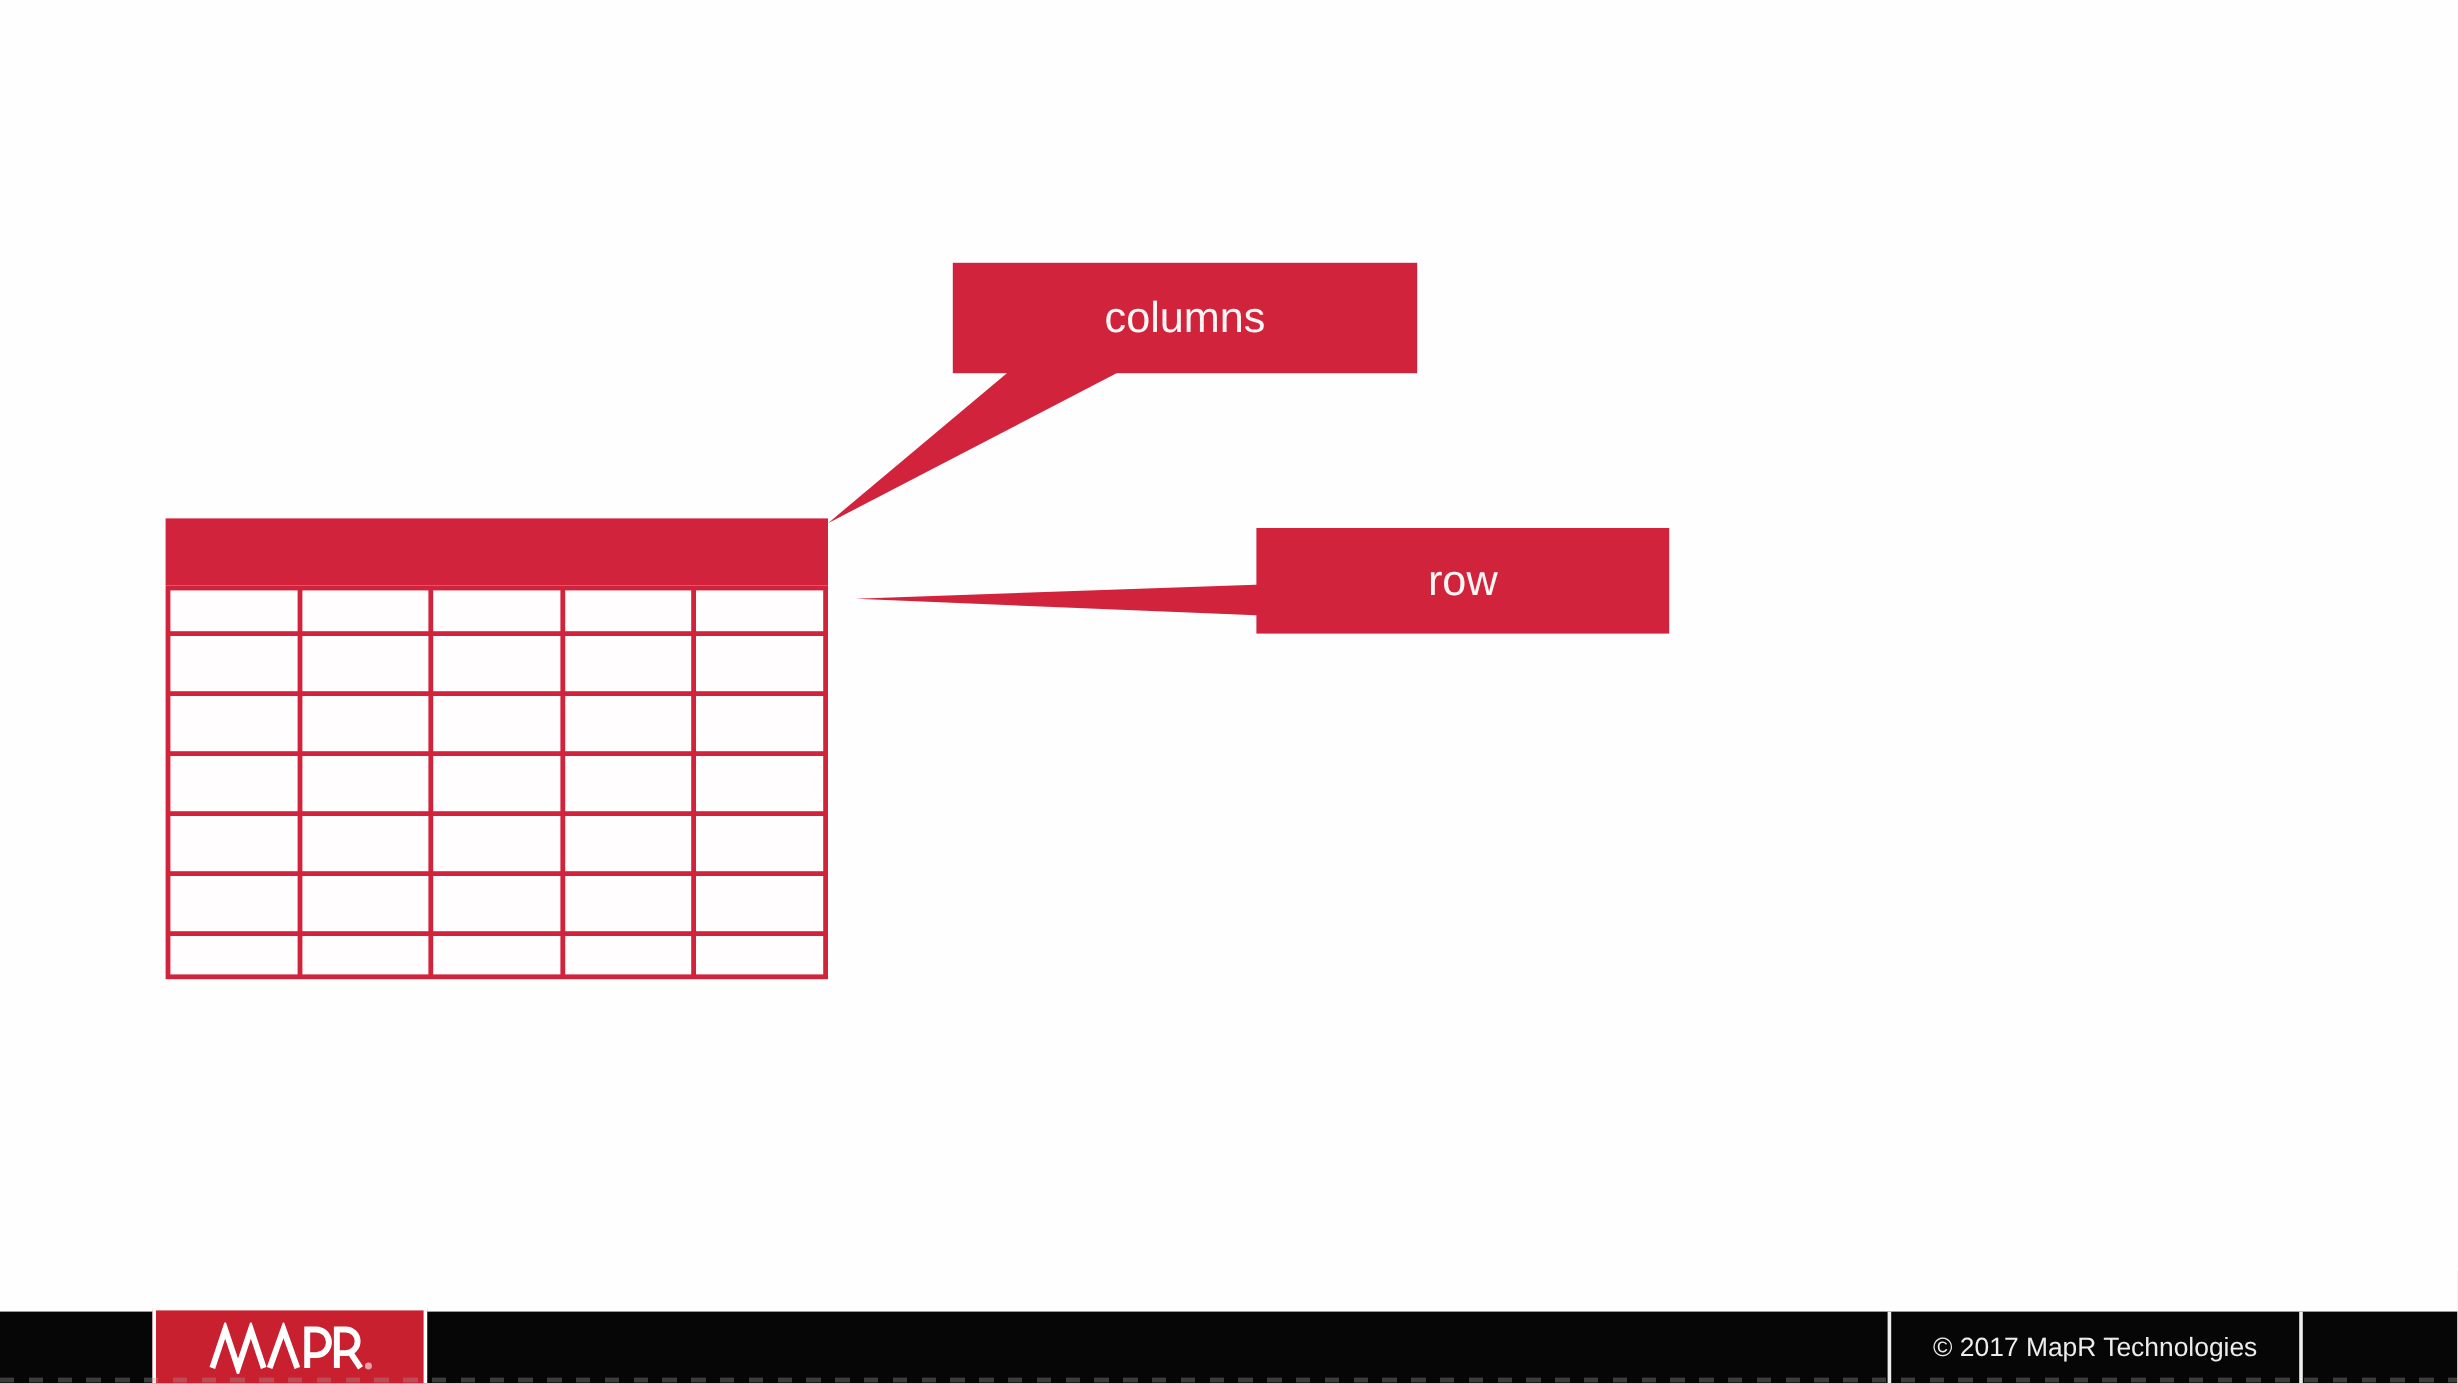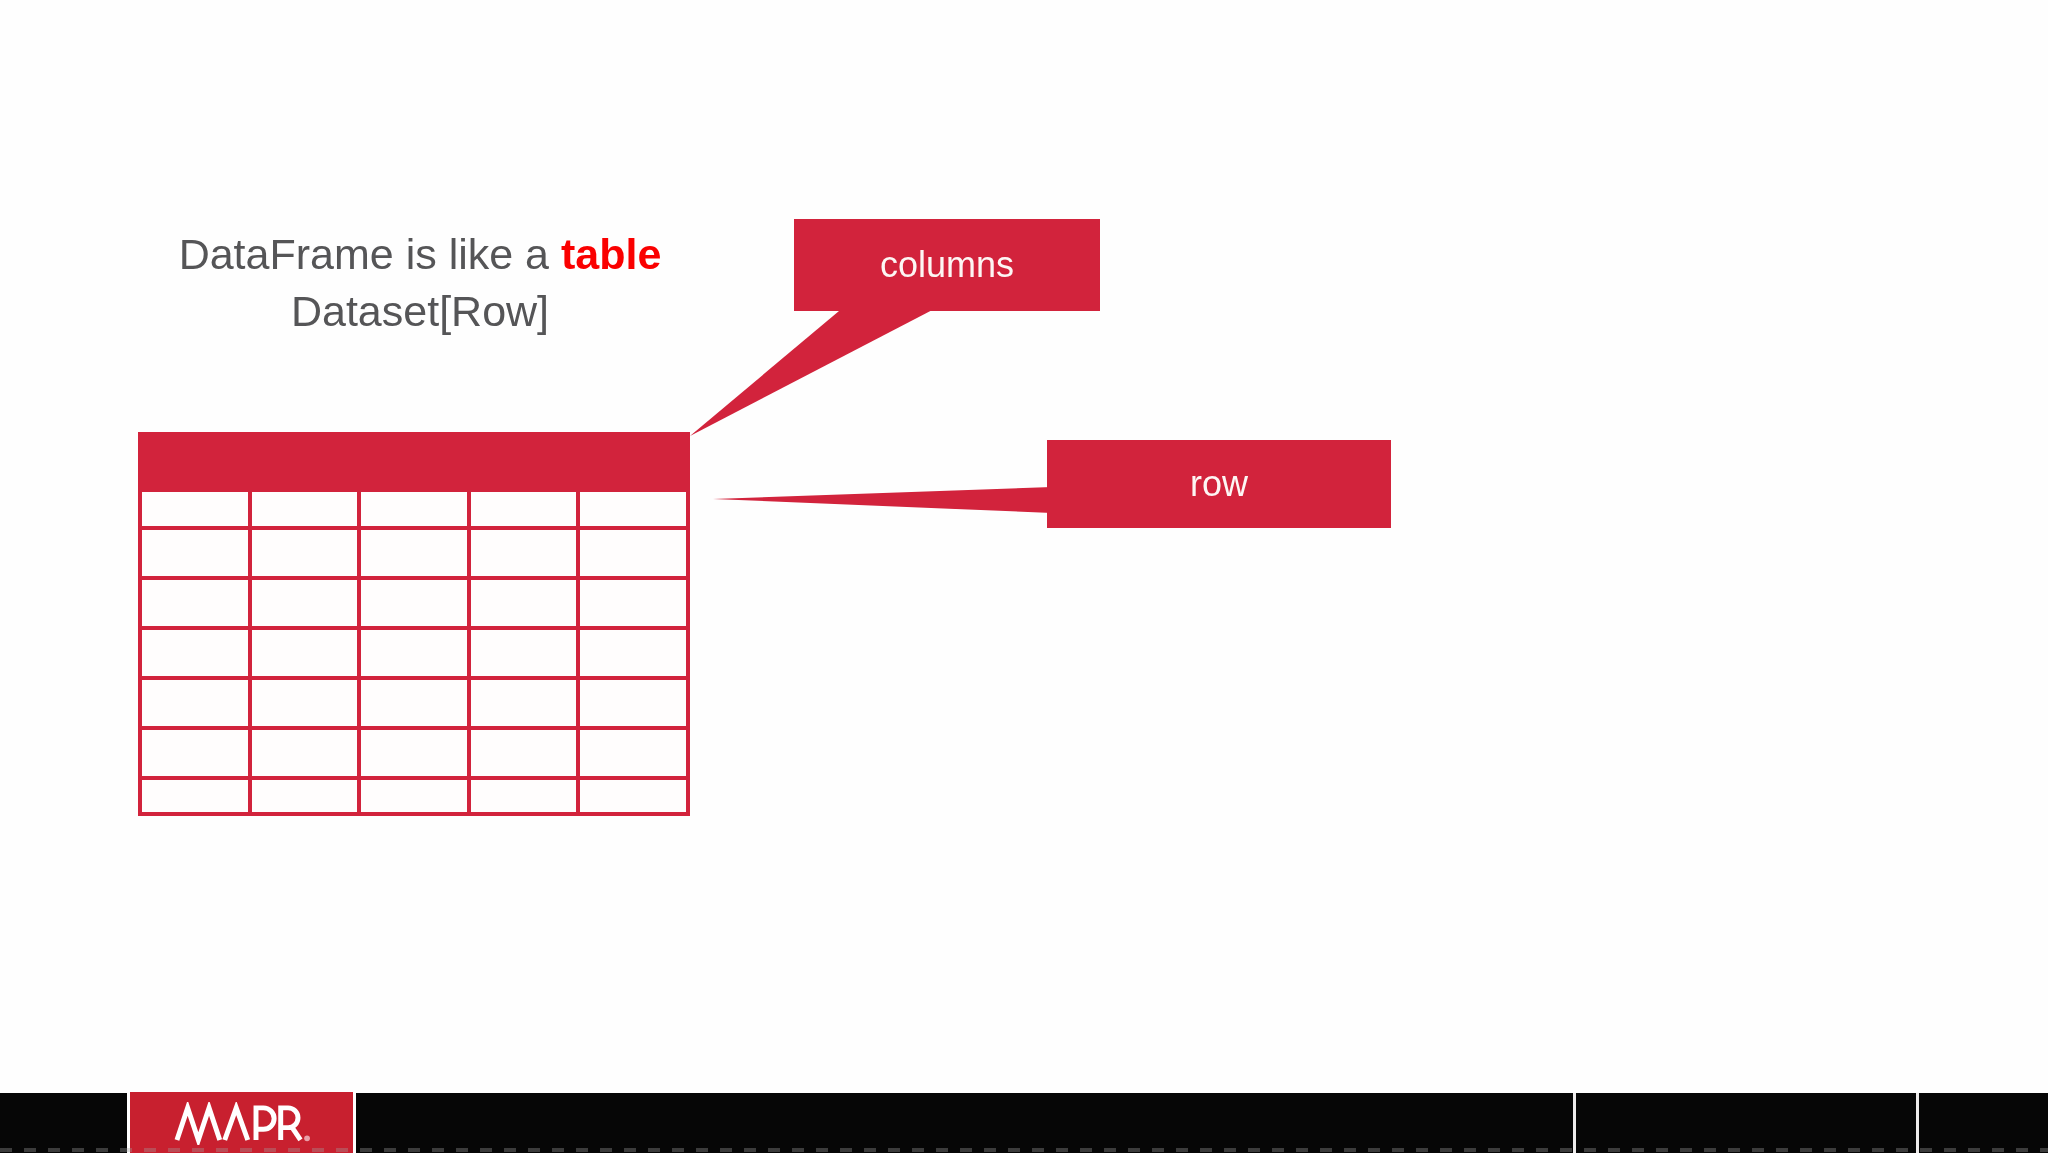--- a/index.html
+++ b/index.html
@@ -27,21 +27,21 @@
     padding:4px;gap:4px;
     grid-template-rows:34px 46px 46px 46px 46px 46px 32px;
   }
   .dtable-grid .cell{background:#fffdfd;}
   
   .tails{position:absolute;left:0;top:0;width:2048px;height:1153px;pointer-events:none;}
   .callout{
     position:absolute;display:flex;align-items:center;justify-content:center;
     background:var(--accent-red);color:#fdf6f4;font-size:36px;
   }
-  .callout-columns{left:794px;top:219px;width:306px;height:92px;align-items:center;}
+  .callout-columns{left:794px;top:219px;width:387px;height:92px;align-items:center;}
   .callout-row{left:1047px;top:440px;width:344px;height:88px;}
   
   .footer{position:absolute;left:0;top:1093px;width:2048px;height:60px;background:var(--footer-black);}
   .footer-sep{position:absolute;top:0;width:3px;height:60px;background:#eeecec;}
   .sep-1{left:1573px;}
   .sep-2{left:1916px;}
   .copyright{
     position:absolute;left:1576px;top:0;width:340px;height:60px;
     display:flex;align-items:center;justify-content:center;
     color:#ececec;font-size:22px;white-space:nowrap;
@@ -59,24 +59,20 @@
     background:repeating-linear-gradient(90deg,
       rgba(160,160,160,.35) 0 12px, transparent 12px 24px);
   }
 </style>
 </head>
 <body>
 
 <div class="slide">
 
 
-  <div class="subtitle">
-    <div><span>DataFrame is like a </span><span class="hl">table</span></div>
-    <div>Dataset[Row]</div>
-  </div>
 
   <svg class="tails" viewBox="0 0 2048 1153" xmlns="http://www.w3.org/2000/svg">
     <polygon points="845,306 940,306 690,436" fill="var(--accent-red)"></polygon>
     <polygon points="1052,487 1052,513 713,499" fill="var(--accent-red)"></polygon>
   </svg>
 
   <div class="callout callout-columns">
     <span>columns</span>
   </div>
 
@@ -133,17 +129,18 @@
           <polyline points="6,46 19,7 32,46 45,7 58,46"></polyline>
           <polyline points="64,46 78,7 92,46"></polyline>
           <path d="M102,46 L102,7 h9 a13,13 0 0 1 0 26 h-9"></path>
           <path d="M132,46 L132,7 h9 a12,12 0 0 1 0 24 h-9"></path>
           <line x1="146" y1="31" x2="156" y2="46"></line>
         </g>
         <circle cx="164" cy="44" r="3.5" fill="#e9a0aa"></circle>
       </svg>
     </div>
     <div class="footer-sep sep-1"></div>
+    <div class="copyright">© 2017 MapR Technologies</div>
     <div class="footer-sep sep-2"></div>
     <div class="film-dashes"></div>
   </div>
 
 </div>
 
 </body></html>

